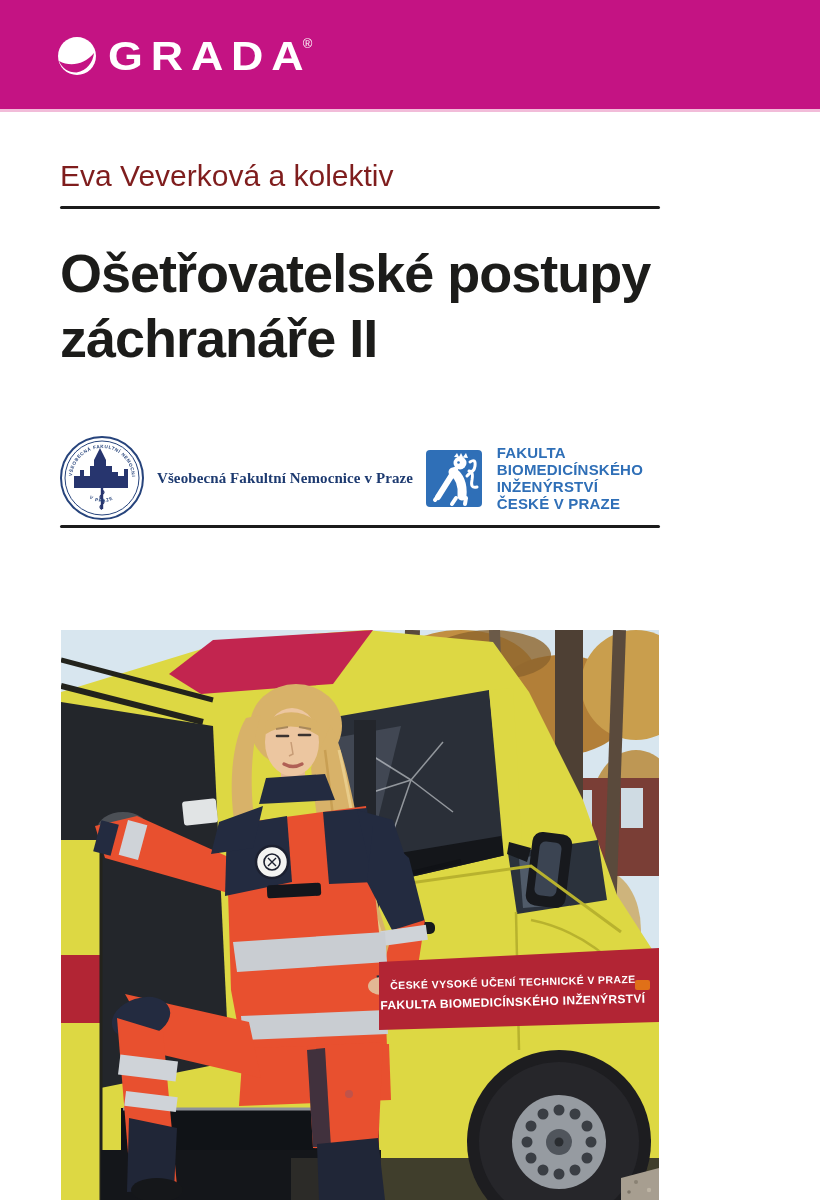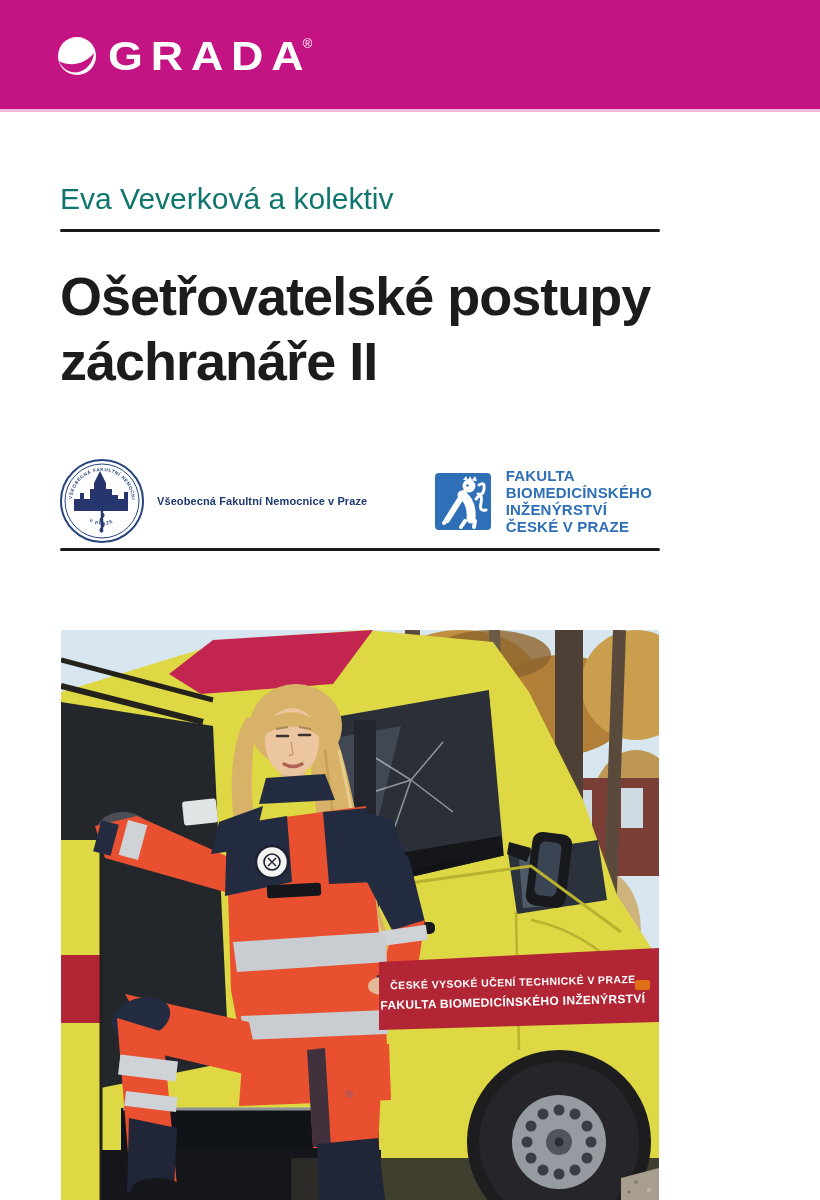--- a/index.html
+++ b/index.html
@@ -29,43 +29,43 @@
     transform: scaleX(1.12); transform-origin: left center;
     white-space: nowrap;
   }
   .grada-reg {
     color: #ffffff; font-size: 13px; font-weight: 400;
     vertical-align: 20px; margin-left: 2px;
   }
   
   .content { position: absolute; left: 60px; top: 112px; width: 600px; }
   .author-line {
-    margin-top: 70px;
-    font-size: 30px; font-weight: 400; color: #0f766e;
+    margin-top: 47px;
+    font-size: 30px; font-weight: 400; color: #7f1d1d;
     letter-spacing: 0px;
   }
   .rule { width: 600px; height: 3px; background: #1b1b1b; border-radius: 2px; }
   .rule-author { margin-top: 13px; }
   .book-title {
     margin-top: 32px;
     font-size: 54px; line-height: 65px; font-weight: 700;
     color: #1c1c1a; letter-spacing: -1px;
   }
   
   .logos-row {
     margin-top: 64px; height: 86px;
     display: flex; align-items: center;
   }
   .vfn-group { display: flex; align-items: center; gap: 13px; }
   .vfn-seal { width: 84px; height: 84px; display: block; flex: 0 0 auto; }
   .vfn-label {
-    font-size: 11px; font-weight: 700; color: #1d3a70;
-    white-space: nowrap; letter-spacing: 0.1px;
-  }
-  .fbmi-group { display: flex; align-items: center; gap: 14px; margin-left: auto; margin-right: 8px; }
+    font-size: 15px; font-weight: 700; color: #1d3a70;
+    white-space: nowrap; letter-spacing: 0.1px; font-family: Liberation Serif, serif;
+  }
+  .fbmi-group { display: flex; align-items: center; gap: 14px; margin-left: auto; margin-right: 17px; }
   .fbmi-logo { width: 58px; height: 60px; display: block; flex: 0 0 auto; }
   .fbmi-label {
     font-size: 15px; font-weight: 700; color: #2f6fb7;
     line-height: 17px; letter-spacing: 0.2px; white-space: nowrap;
   }
   .rule-logos { margin-top: 4px; }
   
   .photo-frame { position: absolute; left: 61px; top: 630px; width: 598px; height: 570px; }
   .photo-frame svg { display: block; }
   .amb-text { font-family: "Liberation Sans", sans-serif; font-weight: 700; fill: #ffffff; }

